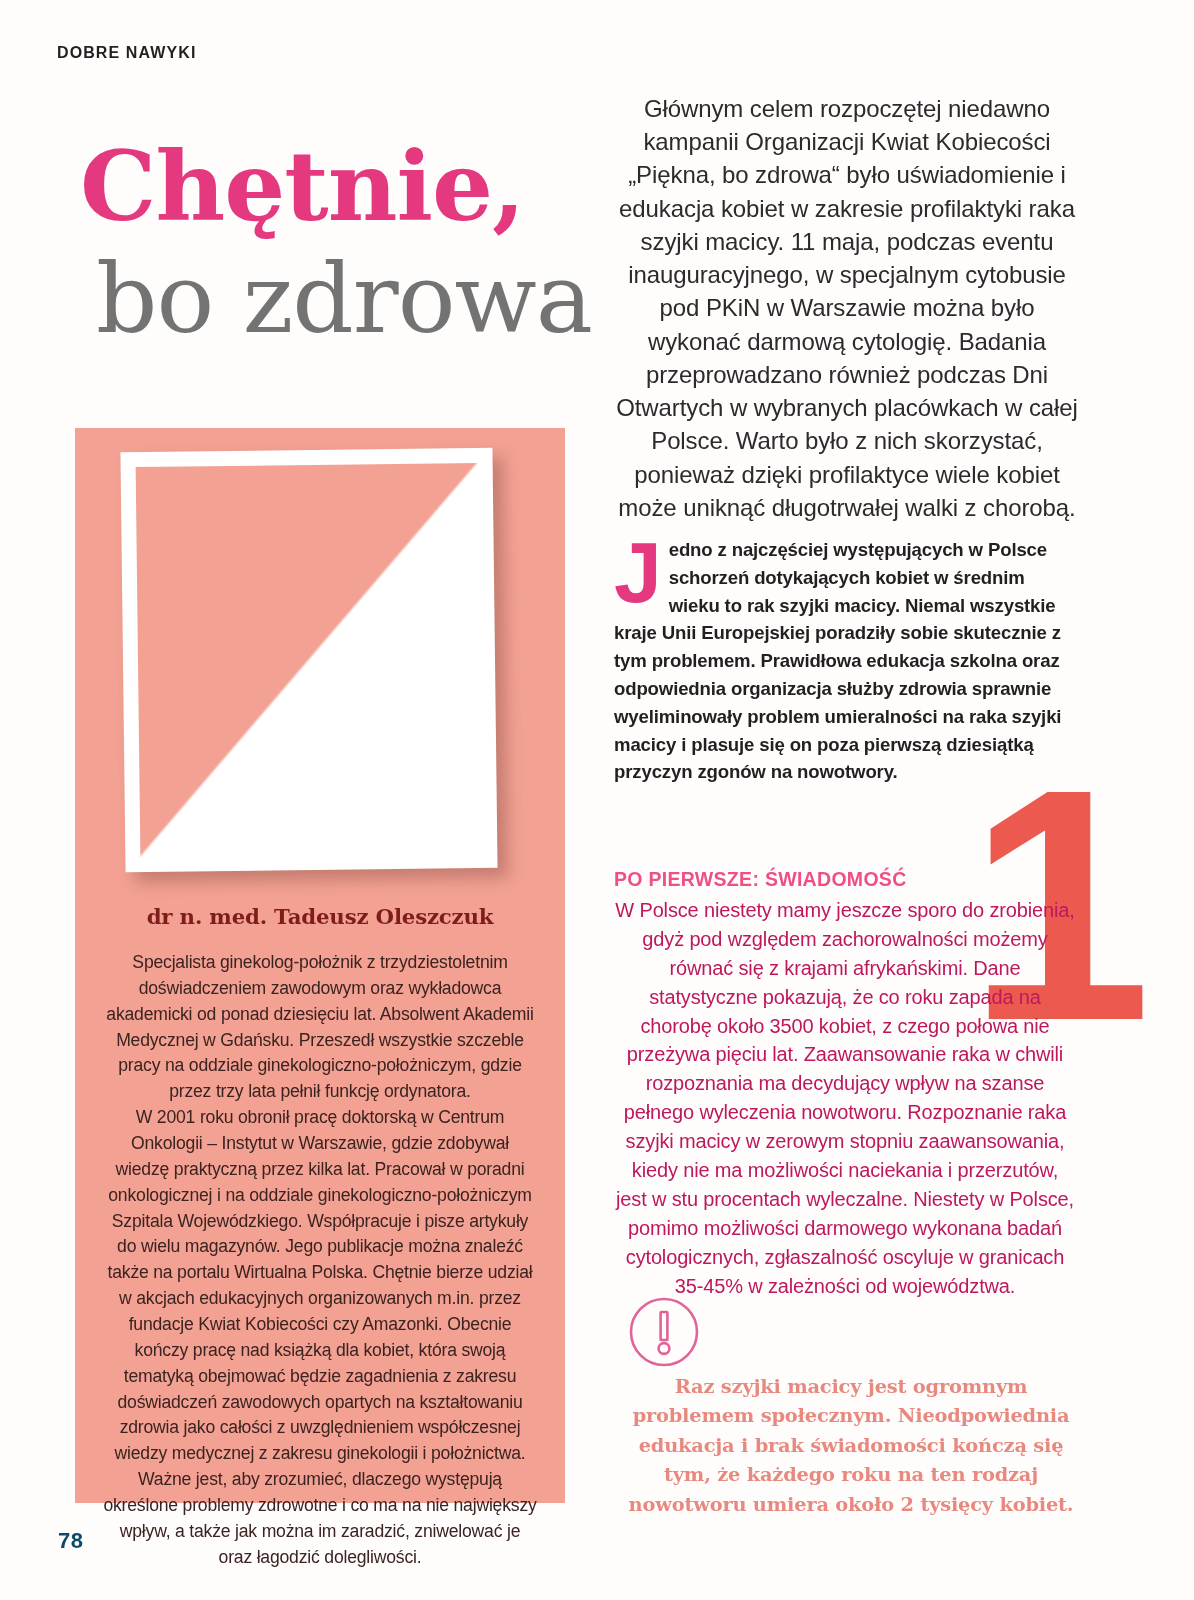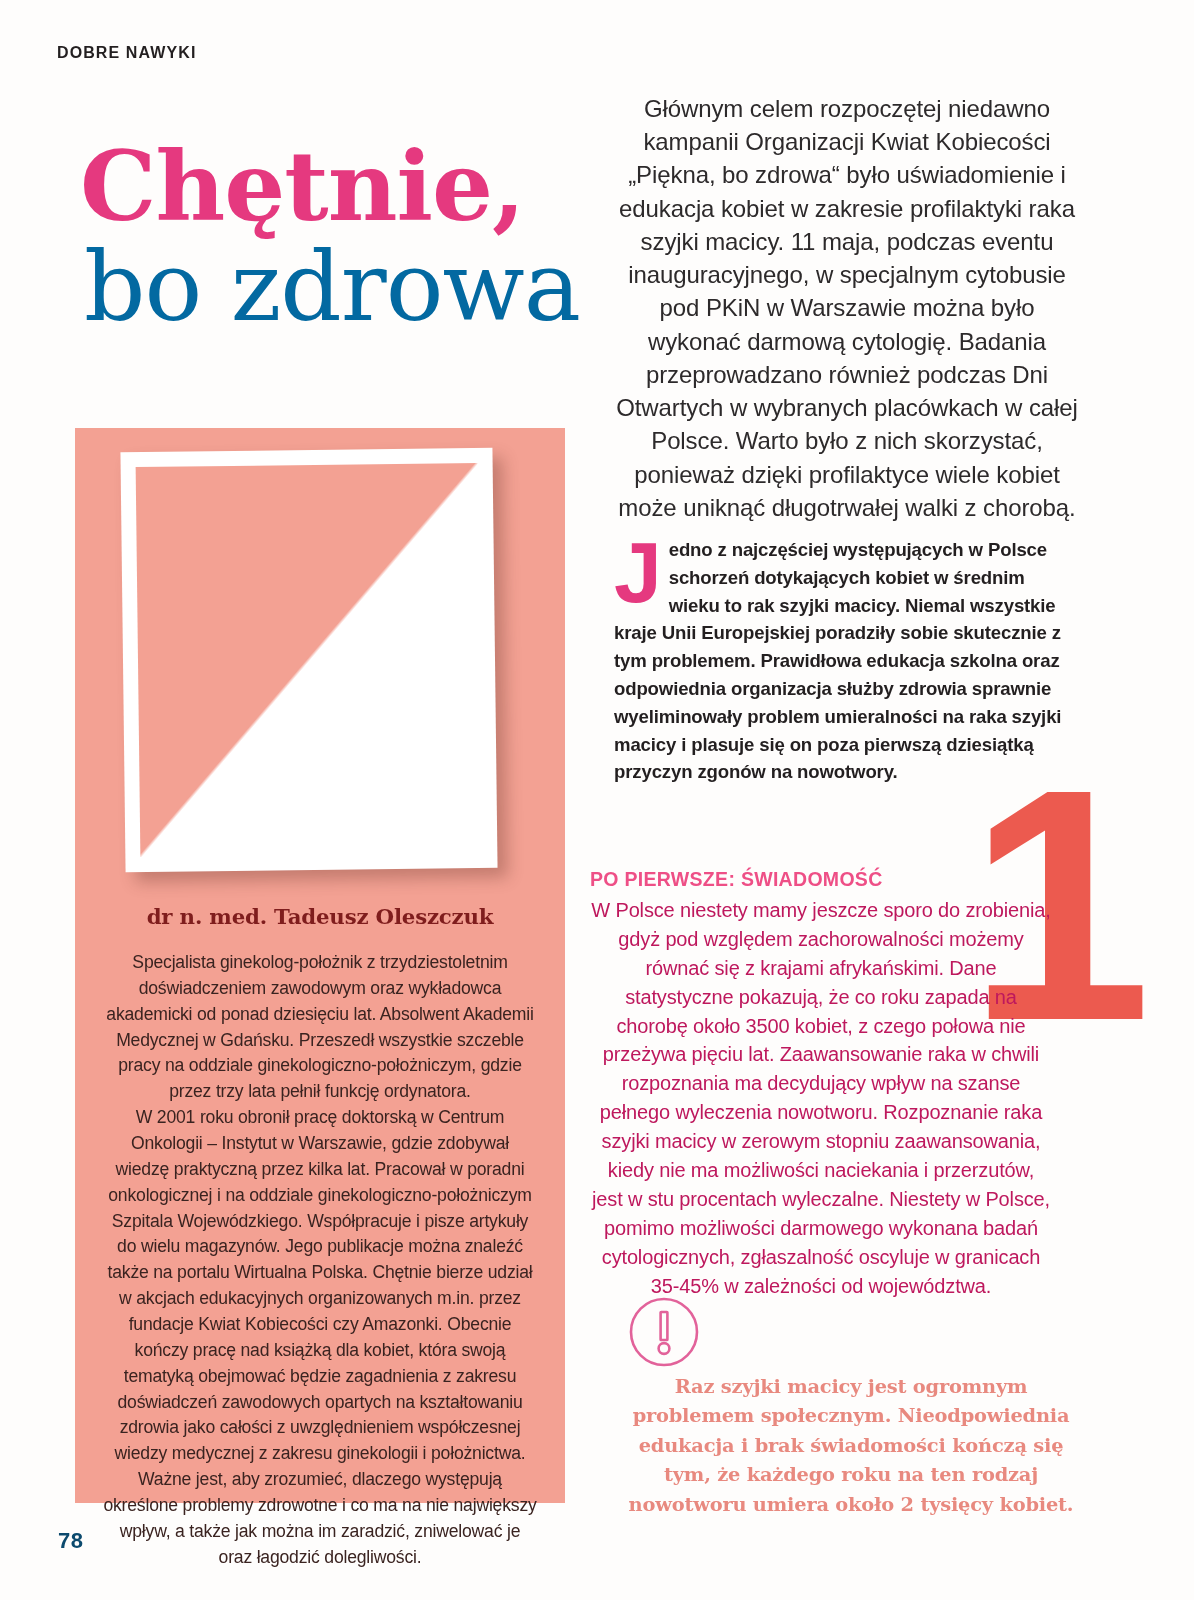--- a/index.html
+++ b/index.html
@@ -61,23 +61,23 @@
     color: #e5397f;
     letter-spacing: -1px;
     margin: 0;
     padding: 0;
   }
   .title-line2 {
     font-family: "DejaVu Serif", serif;
     font-weight: normal;
     font-size: 96px;
     line-height: 1.04;
-    color: #0369a1;
+    color: #737373;
     letter-spacing: -1px;
-    margin: 4px;
+    margin: 16px;
     padding: 0;
   }
 
   
   .intro {
     position: absolute;
     left: 614px;
     top: 92px;
     width: 466px;
     text-align: center;
@@ -122,21 +122,21 @@
     font-size: 330px;
     line-height: 1;
     color: #ec5a4f;
     z-index: 1;
     user-select: none;
   }
 
   
   .section-one {
     position: absolute;
-    left: 590px;
+    left: 614px;
     top: 868px;
     width: 462px;
     z-index: 2;
   }
   .section-kicker {
     font-family: "Liberation Sans", sans-serif;
     font-weight: bold;
     font-size: 19.5px;
     letter-spacing: 0.3px;
     color: #ee4f86;

